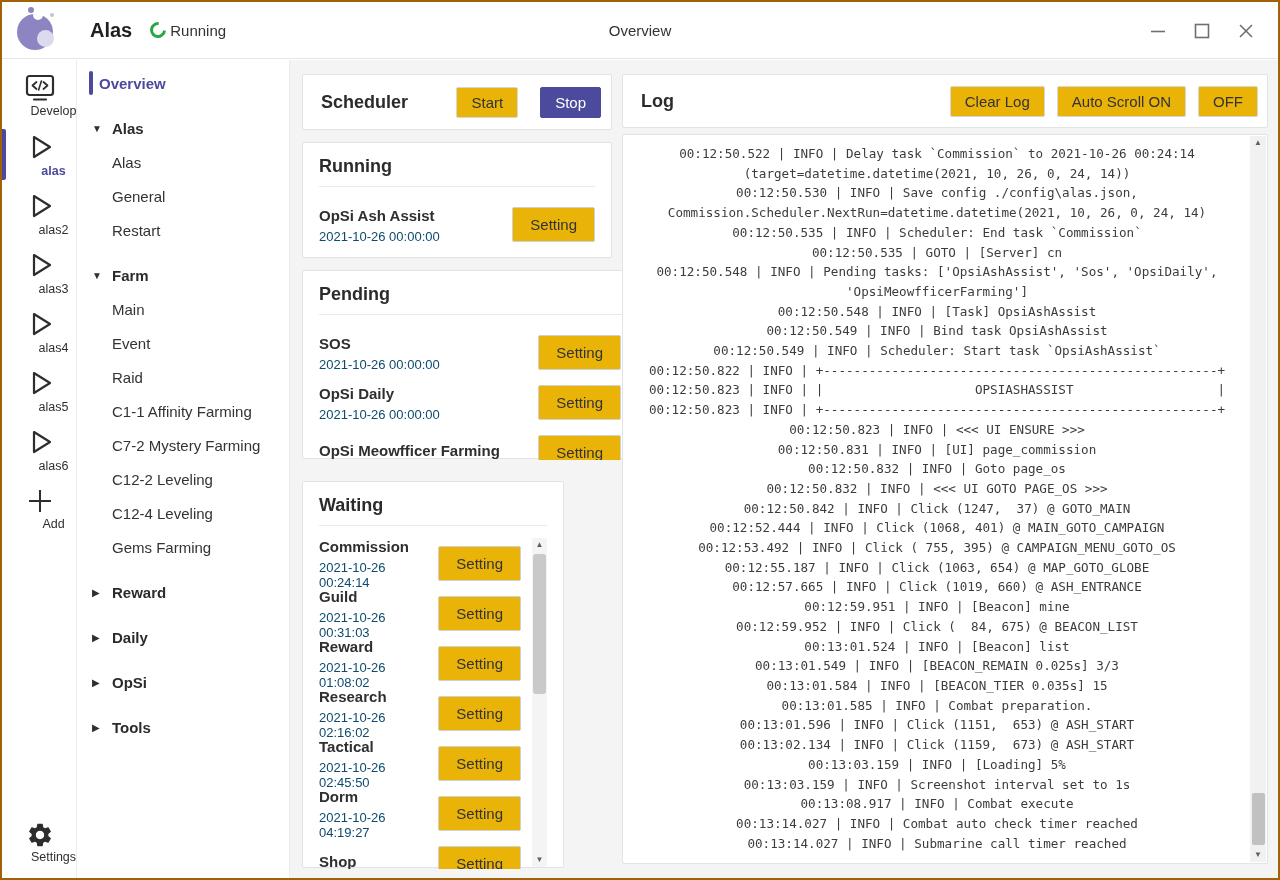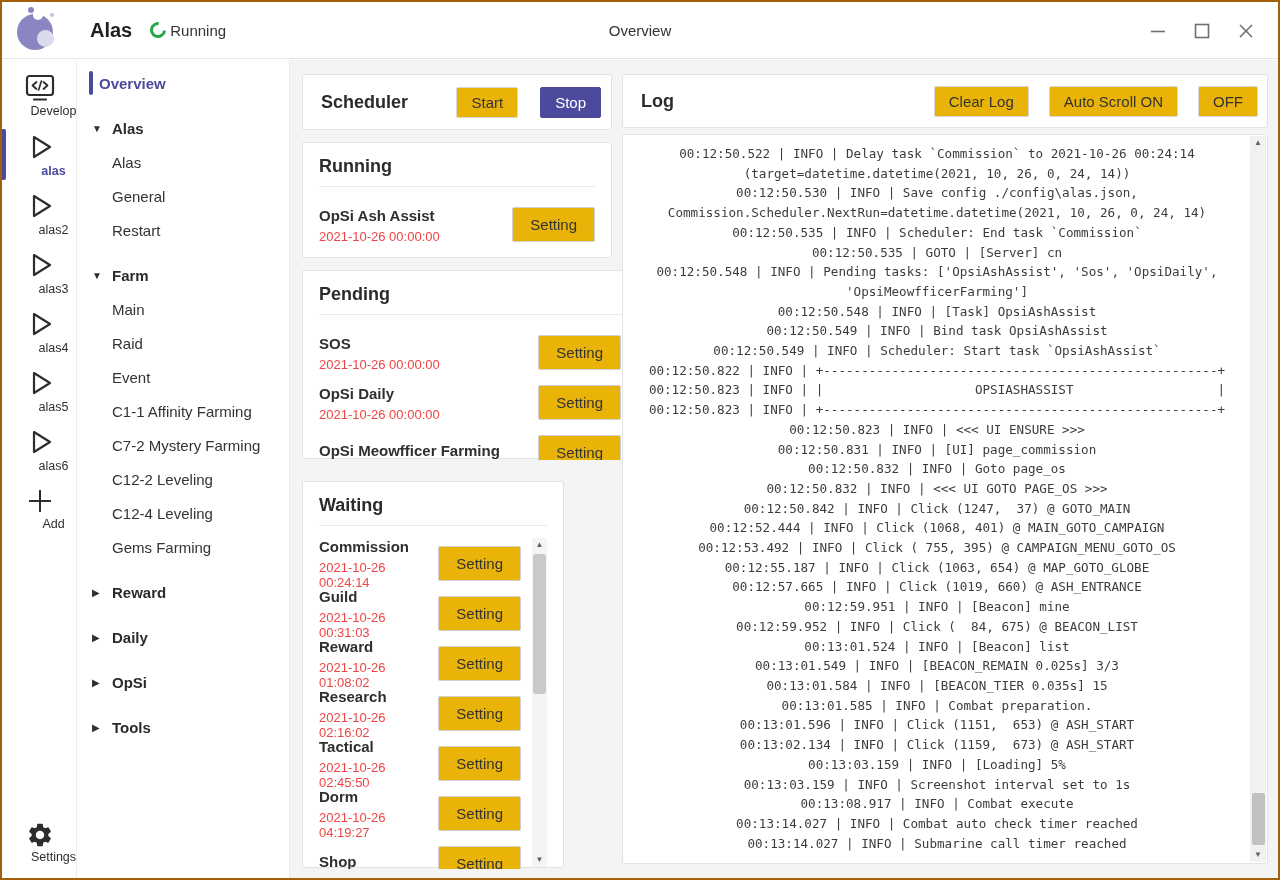--- a/index.html
+++ b/index.html
@@ -62,37 +62,37 @@
   .panel hr{border:none;border-top:1px solid #e9e9e9;margin:9px 0 12px 0;}
   .card-running{left:12px;top:82px;width:310px;height:116px;}
   .card-pending{left:12px;top:210px;width:362px;height:189px;}
   .card-waiting{left:12px;top:421px;width:262px;height:387px;}
   .task-scroll{position:relative;overflow:hidden;}
   .card-pending .task-scroll{height:133px;padding-right:26px;}
   .card-waiting .task-scroll{height:331px;padding-right:26px;}
   .task-row{display:flex;align-items:center;justify-content:space-between;height:50px;}
   .task-info{min-width:0;}
   .task-name{font-size:15px;font-weight:700;color:#2f2f2f;line-height:21px;white-space:nowrap;}
-  .task-time{font-size:13px;color:#ef4444;margin-top:3px;}
+  .task-time{font-size:13px;color:#0c4a6e;margin-top:3px;}
   .btn-setting{padding:8px 17px;flex:0 0 auto;border-color:#d0d0d0;}
 
   
   .sb{position:absolute;width:15px;background:#f4f4f4;border-radius:2px;}
   .sb-up,.sb-down{position:absolute;left:0;right:0;height:14px;font-size:8px;color:#606060;text-align:center;line-height:14px;cursor:pointer;}
   .sb-up{top:0;} .sb-down{bottom:0;}
   .sb-thumb{position:absolute;left:1px;width:13px;background:#c9c9c9;border-radius:3px;cursor:grab;}
   .sb-pending{right:0;top:0;bottom:2px;}
   .sb-pending .sb-thumb{top:16px;height:88px;}
   .sb-waiting{right:0;top:0;bottom:2px;}
   .sb-waiting .sb-thumb{top:16px;height:140px;}
 
   
   .card-logheader{left:332px;top:14px;right:10px;height:54px;display:flex;align-items:center;padding:0 9px 0 18px;}
   .card-logheader .card-title{flex:1;}
-  .log-buttons{display:flex;gap:20px;}
+  .log-buttons{display:flex;gap:12px;}
   .card-logbody{left:332px;top:74px;right:10px;bottom:14px;padding:9px 30px 6px 14px;overflow:hidden;}
   .log-line{font-family:"DejaVu Sans Mono","Liberation Mono",monospace;font-size:12.6px;line-height:19.7px;color:#3c3c3c;white-space:pre-wrap;word-break:break-all;text-align:center;}
   .sb-log{right:1px;top:1px;bottom:1px;width:16px;background:#f1f1f1;border-radius:0;}
   .sb-log .sb-thumb{left:1.5px;bottom:17px;height:52px;background:#c1c1c1;border-radius:2px;}
   svg{display:block;}
 </style>
 </head>
 <body>
 
 <div class="screen">
@@ -225,26 +225,26 @@
         <span class="nav-label">Farm</span>
       </div>
 
       <div class="nav-row k-item">
         <span class="nav-arrow"></span>
         <span class="nav-label">Main</span>
       </div>
 
       <div class="nav-row k-item">
         <span class="nav-arrow"></span>
+        <span class="nav-label">Event</span>
+      </div>
+
+      <div class="nav-row k-item">
+        <span class="nav-arrow"></span>
         <span class="nav-label">Raid</span>
-      </div>
-
-      <div class="nav-row k-item">
-        <span class="nav-arrow"></span>
-        <span class="nav-label">Event</span>
       </div>
 
       <div class="nav-row k-item">
         <span class="nav-arrow"></span>
         <span class="nav-label">C1-1 Affinity Farming</span>
       </div>
 
       <div class="nav-row k-item">
         <span class="nav-arrow"></span>
         <span class="nav-label">C7-2 Mystery Farming</span>

